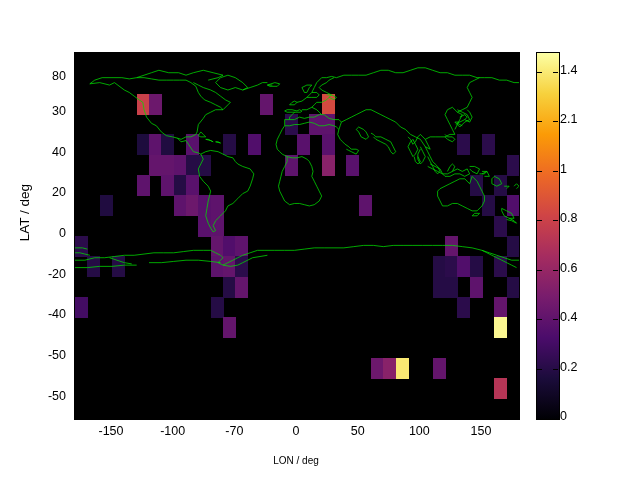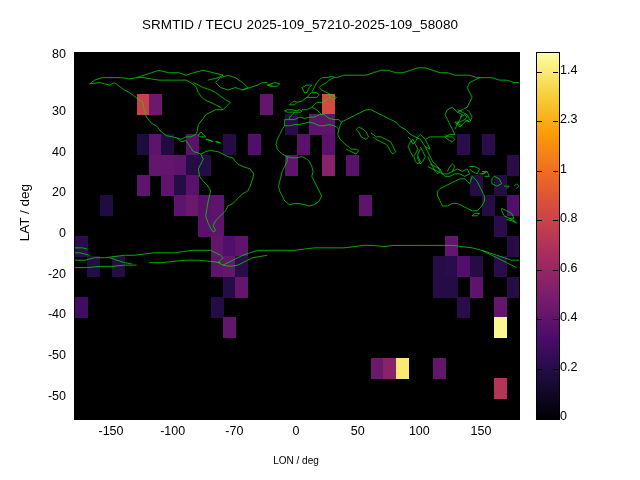--- a/index.html
+++ b/index.html
@@ -53,21 +53,20 @@
   .cbtick{
     position:absolute;left:560px;font-size:12.5px;margin-top:-9px;color:#000;
   }
   .cbmark{position:absolute;height:1px;background:#000;}
 </style>
 </head>
 <body>
 
 <div id="root">
 
-  <div class="title">SRMTID / TECU 2025-109_57210-2025-109_58080</div>
 
   <div id="plotbox">
     <div id="cells">
         <div class="cell" style="left: 0px; top: 183px; width: 12.9333px; height: 20.9333px; background: rgb(43, 12, 75);"></div>
         <div class="cell" style="left: 0px; top: 244px; width: 12.9333px; height: 20.9333px; background: rgb(67, 12, 99);"></div>
         <div class="cell" style="left: 12.3333px; top: 203.333px; width: 12.9333px; height: 20.9333px; background: rgb(37, 12, 69);"></div>
         <div class="cell" style="left: 24.6667px; top: 142.333px; width: 12.9333px; height: 20.9333px; background: rgb(32, 12, 64);"></div>
         <div class="cell" style="left: 37px; top: 203.333px; width: 12.9333px; height: 20.9333px; background: rgb(37, 12, 69);"></div>
         <div class="cell" style="left: 61.6667px; top: 40.6667px; width: 12.9333px; height: 20.9333px; background: rgb(201, 65, 74);"></div>
         <div class="cell" style="left: 74px; top: 40.6667px; width: 12.9333px; height: 20.9333px; background: rgb(108, 24, 108);"></div>
@@ -221,21 +220,21 @@
   </div>
 
   <div id="ticklayer">
       <div class="xtick" style="left: 111px;">-150</div>
       <div class="xtick" style="left: 172.667px;">-100</div>
       <div class="xtick" style="left: 234.333px;">-70</div>
       <div class="xtick" style="left: 296px;">0</div>
       <div class="xtick" style="left: 357.667px;">50</div>
       <div class="xtick" style="left: 419.333px;">100</div>
       <div class="xtick" style="left: 481px;">150</div>
-      <div class="ytick" style="top: 56px;">80</div>
+      <div class="ytick" style="top: 78px;">80</div>
       <div class="ytick" style="top: 113px;">30</div>
       <div class="ytick" style="top: 153.667px;">40</div>
       <div class="ytick" style="top: 194.333px;">20</div>
       <div class="ytick" style="top: 235px;">0</div>
       <div class="ytick" style="top: 275.667px;">-20</div>
       <div class="ytick" style="top: 316.333px;">-40</div>
       <div class="ytick" style="top: 357px;">-50</div>
       <div class="ytick" style="top: 397.667px;">-50</div>
     </div>
 
@@ -255,20 +254,20 @@
       <div class="cbmark" style="left: 553px; width: 5px; top: 319.081px;"></div>
       <div class="cbtick" style="top: 269.622px;">0.6</div>
       <div class="cbmark" style="left: 537px; width: 5px; top: 269.622px;"></div>
       <div class="cbmark" style="left: 553px; width: 5px; top: 269.622px;"></div>
       <div class="cbtick" style="top: 220.162px;">0.8</div>
       <div class="cbmark" style="left: 537px; width: 5px; top: 220.162px;"></div>
       <div class="cbmark" style="left: 553px; width: 5px; top: 220.162px;"></div>
       <div class="cbtick" style="top: 170.703px;">1</div>
       <div class="cbmark" style="left: 537px; width: 5px; top: 170.703px;"></div>
       <div class="cbmark" style="left: 553px; width: 5px; top: 170.703px;"></div>
-      <div class="cbtick" style="top: 121.243px;">2.3</div>
+      <div class="cbtick" style="top: 121.243px;">2.1</div>
       <div class="cbmark" style="left: 537px; width: 5px; top: 121.243px;"></div>
       <div class="cbmark" style="left: 553px; width: 5px; top: 121.243px;"></div>
       <div class="cbtick" style="top: 71.7838px;">1.4</div>
       <div class="cbmark" style="left: 537px; width: 5px; top: 71.7838px;"></div>
       <div class="cbmark" style="left: 553px; width: 5px; top: 71.7838px;"></div>
     </div>
 </div>
 
 </body></html>

